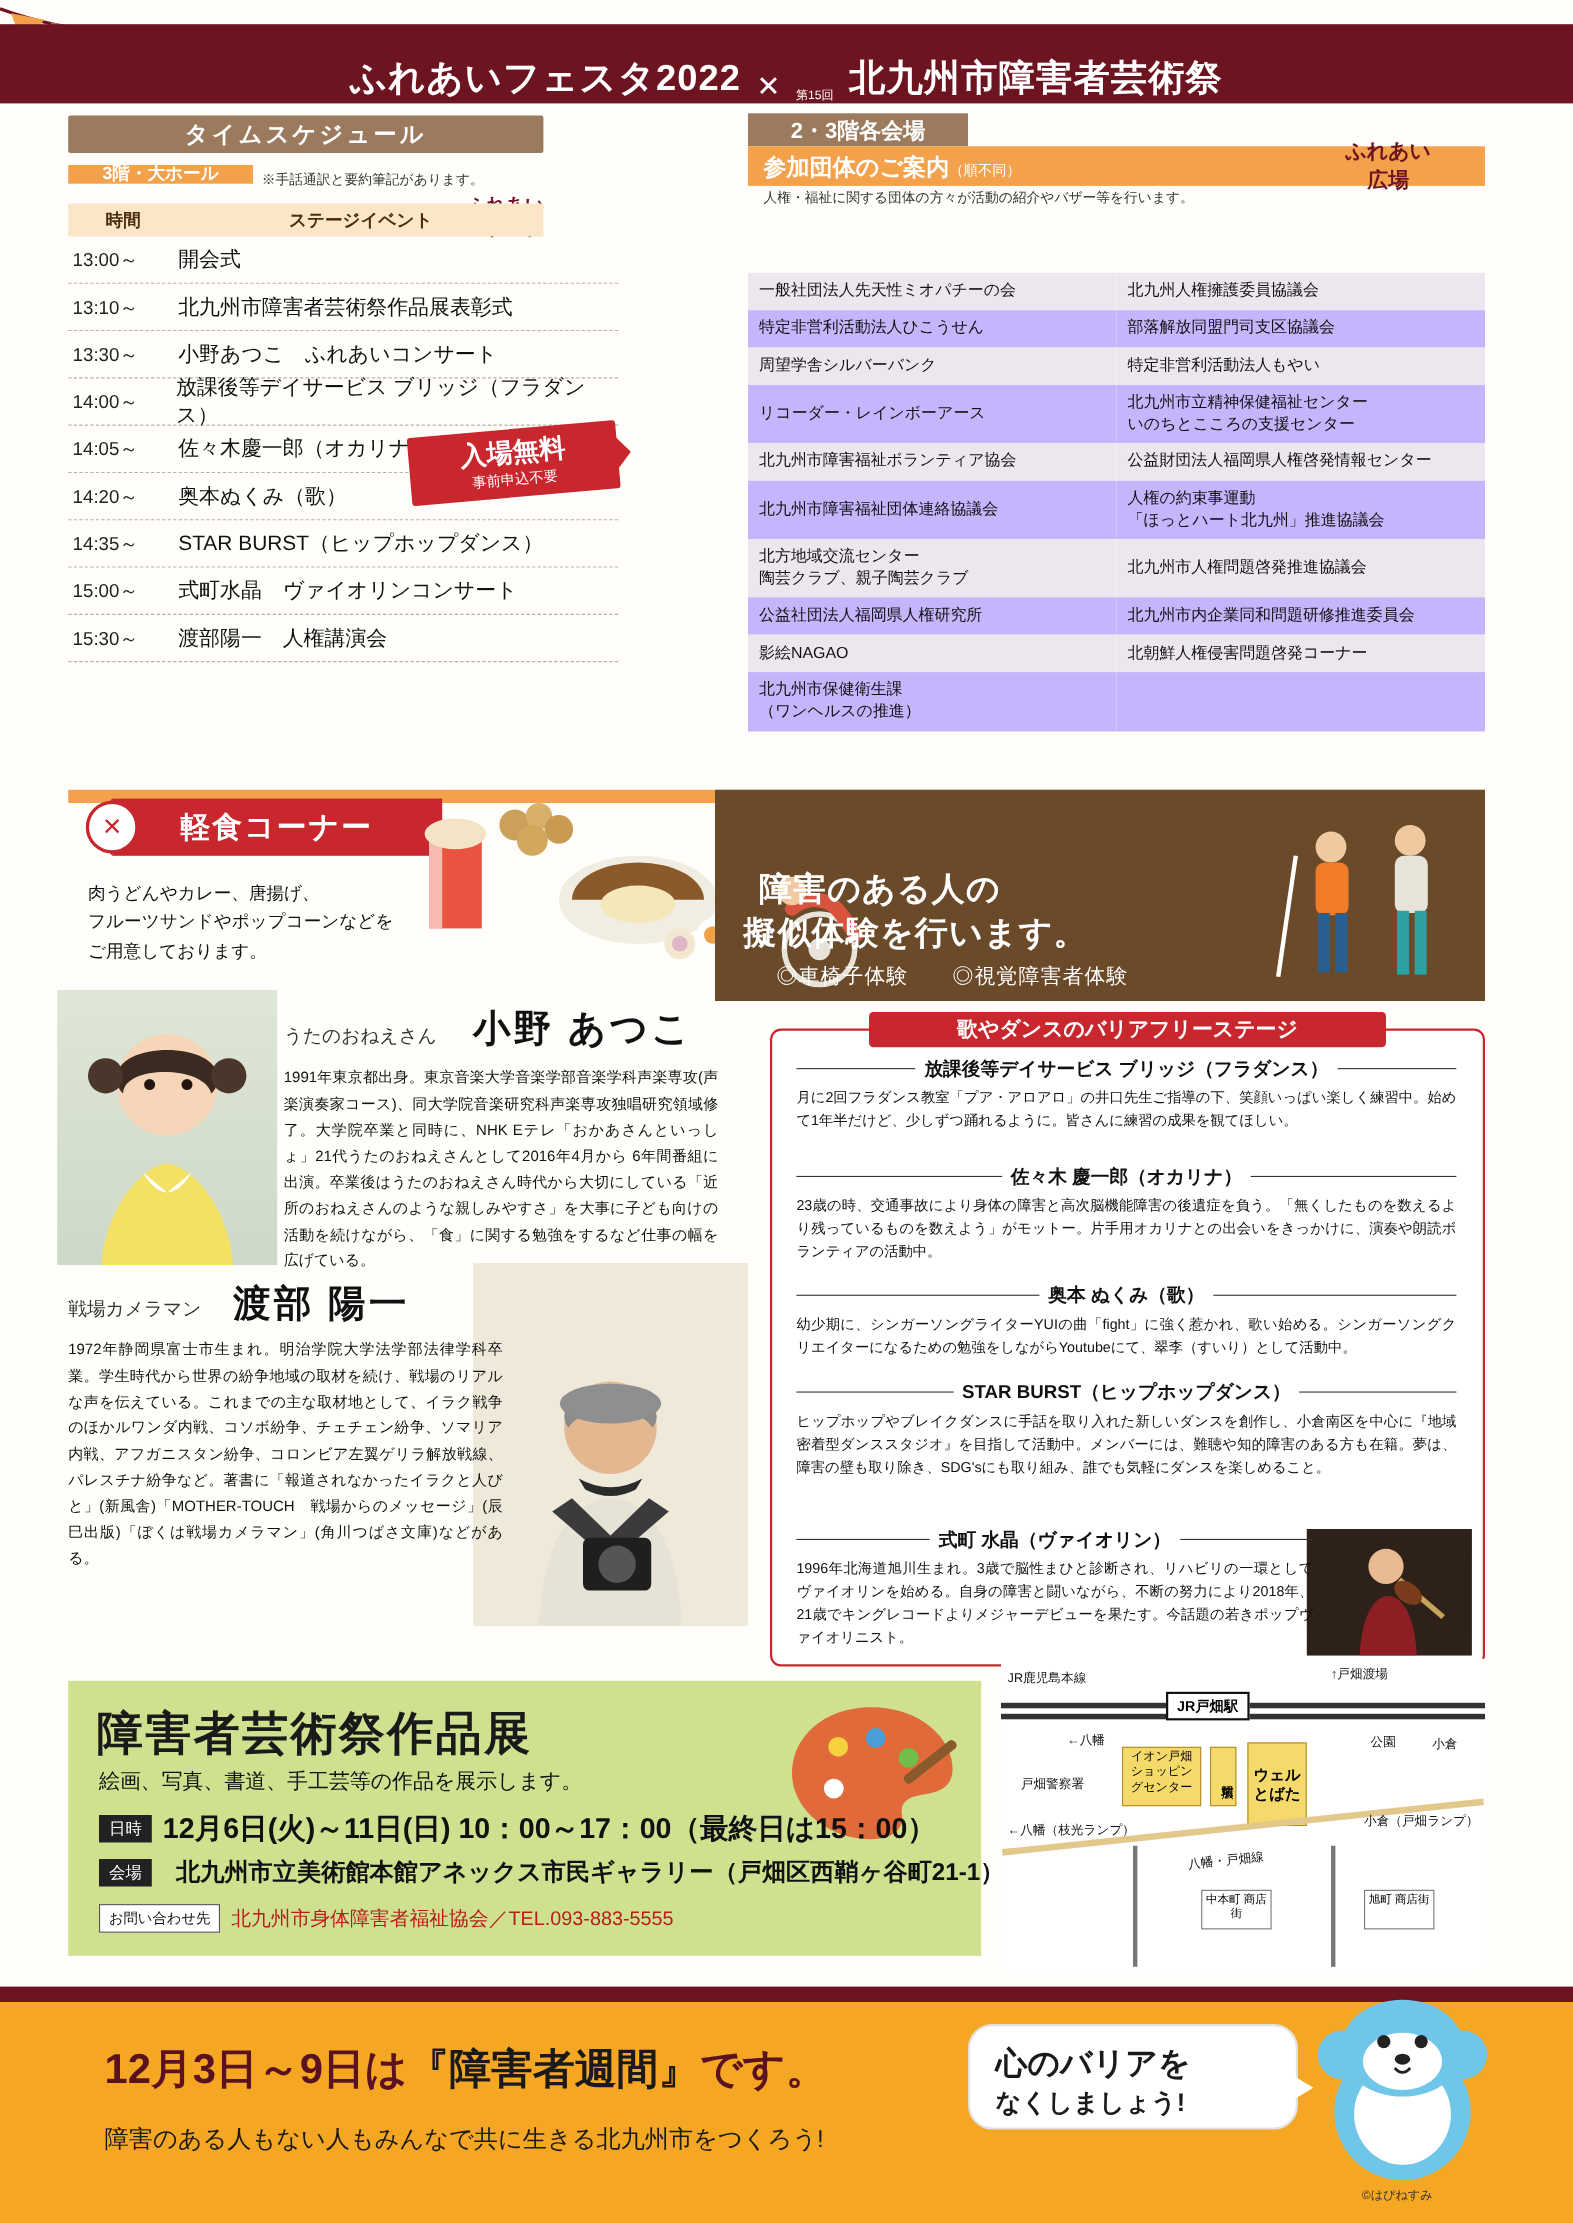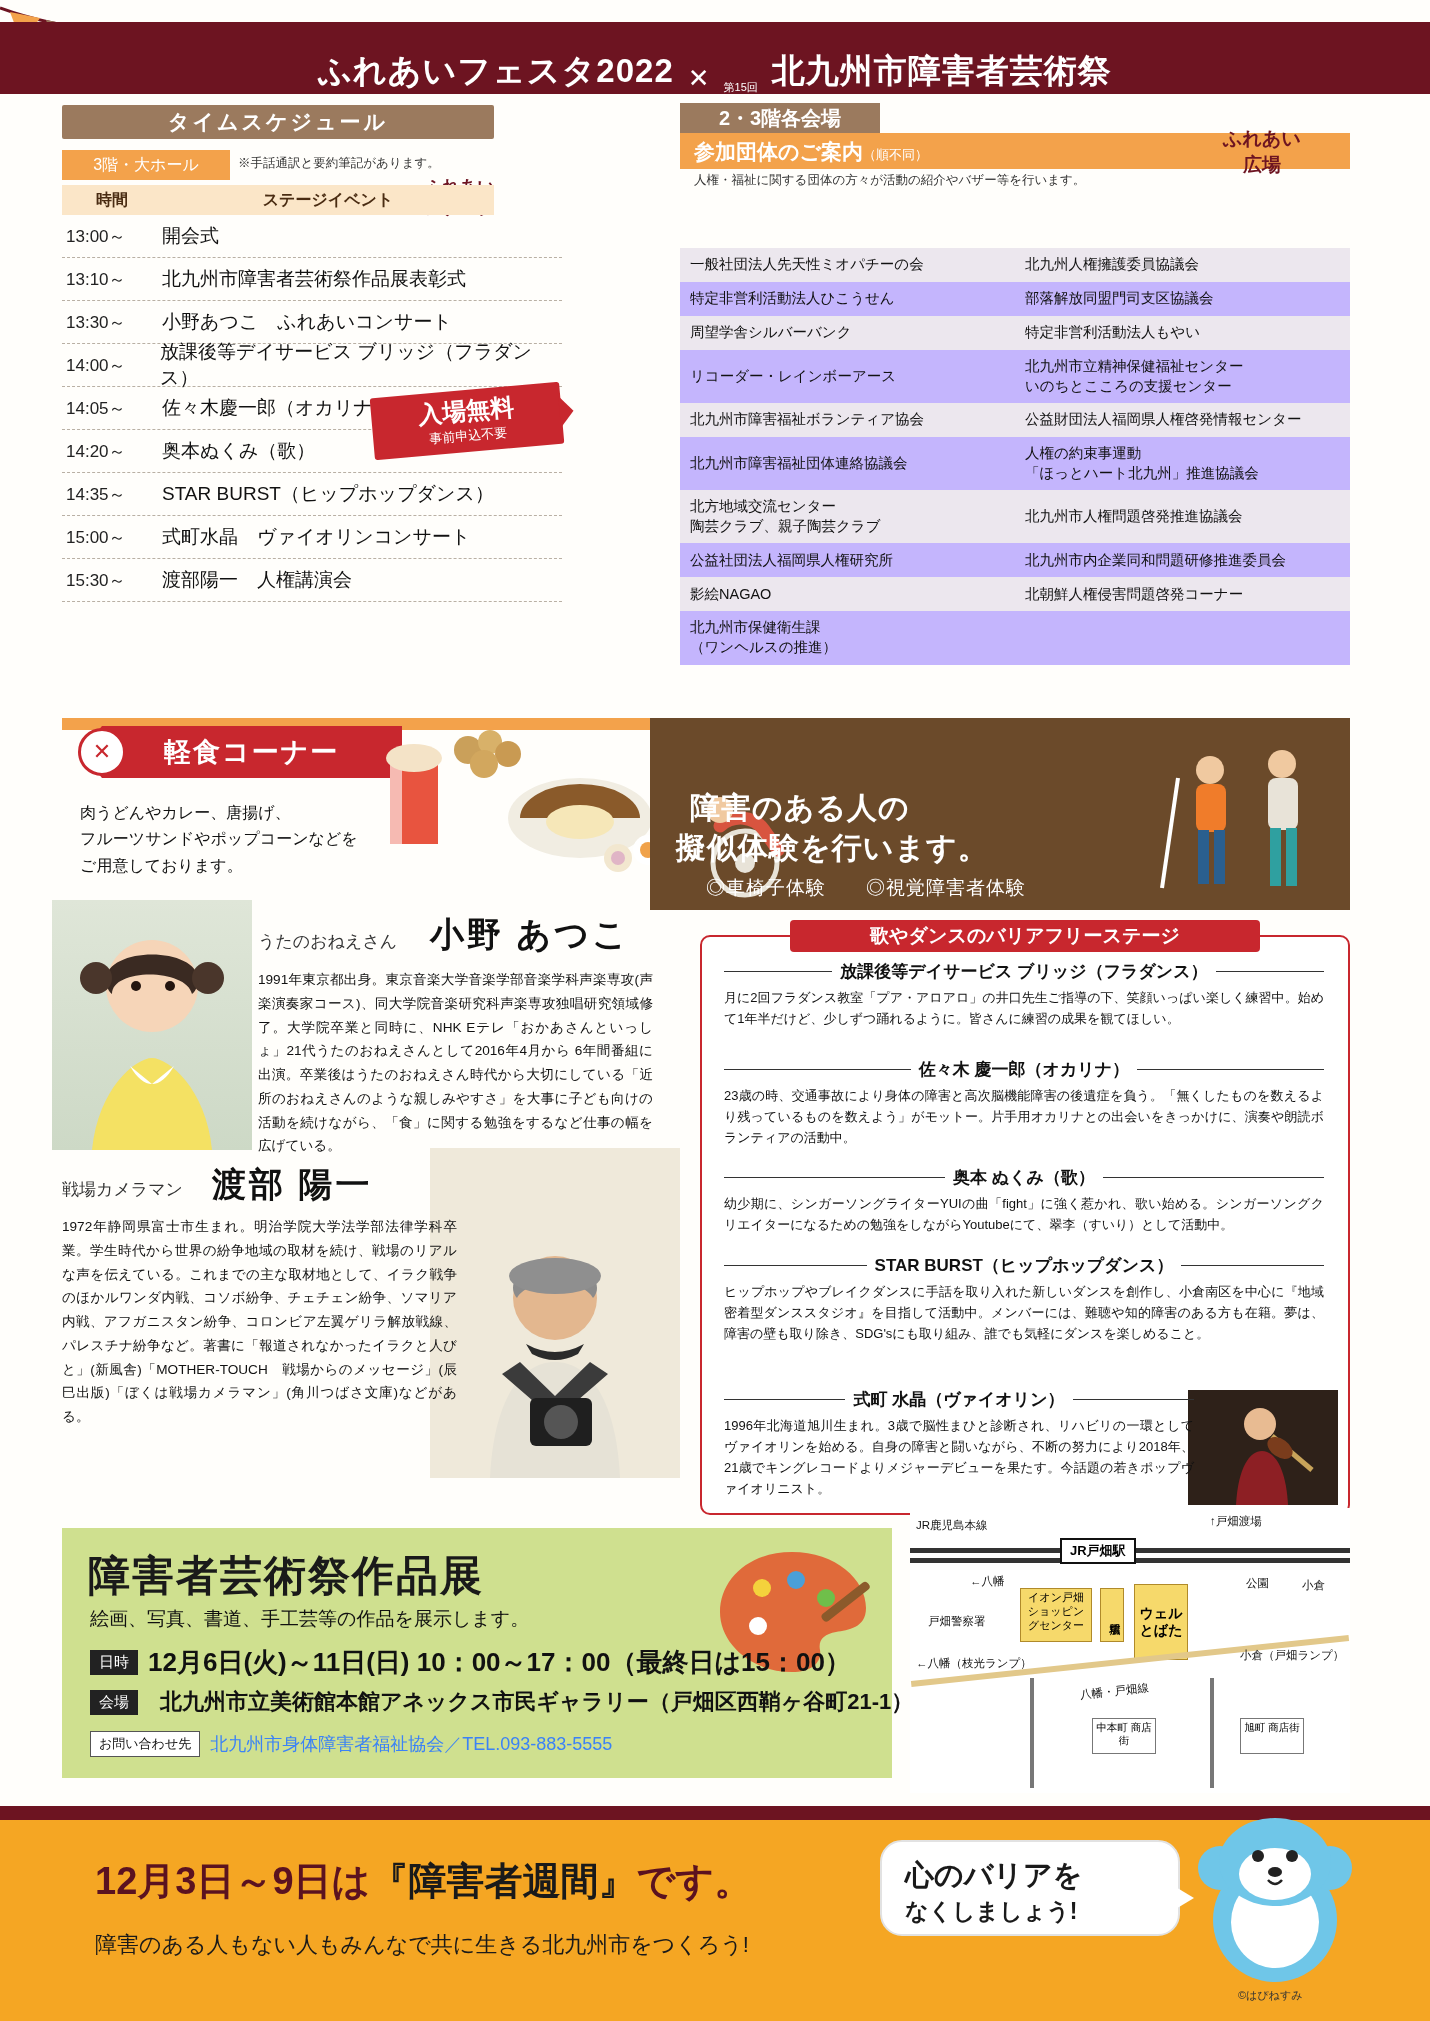--- a/index.html
+++ b/index.html
@@ -27,22 +27,22 @@
   .bunting { position:absolute; left:0; top:0; width:260px; height:90px; }
 
   
   .sched-title {
     position:absolute; left:62px; top:105px; width:432px; height:34px;
     background:#9b7a5e; color:#fff; font-weight:bold; font-size:21px;
     display:flex; align-items:center; justify-content:center; letter-spacing:3px;
     border-radius:2px;
   }
   .hall-tab {
-    position:absolute; left:62px; top:150px; width:168px; height:30px;
-    background:#f3a24b; color:#fff; font-weight:normal; font-size:16px;
+    position:absolute; left:62px; top:150px; width:168px; height:17px;
+    background:#f3a24b; color:#fff; font-weight:bold; font-size:16px;
     display:flex; align-items:center; justify-content:center;
   }
   .hall-note { position:absolute; left:238px; top:155px; font-size:12.5px; color:#333; }
   .fureai-stage {
     position:absolute; left:400px; top:168px; width:120px; height:66px;
     color:#6d1421; font-weight:bold; font-size:17px; text-align:center;
     line-height:1.3; padding-top:8px;
   }
   .fureai-stage:before{
     content:""; position:absolute; left:-8px; top:-6px; width:134px; height:78px;
@@ -200,21 +200,21 @@
   }
   .art-title { position:absolute; left:88px; top:1548px; font-size:42px; font-weight:bold; color:#1a1a1a; letter-spacing:2px;}
   .art-sub { position:absolute; left:90px; top:1606px; font-size:19px; color:#111; }
   .art-r1 { position:absolute; left:90px; top:1645px; display:flex; align-items:center; gap:10px;}
   .art-r2 { position:absolute; left:90px; top:1687px; display:flex; align-items:center; gap:22px;}
   .art-r3 { position:absolute; left:90px; top:1731px; display:flex; align-items:center; gap:10px;}
   .tagk { background:#222; color:#fff; font-size:15px; padding:3px 9px; }
   .tagw { background:#fff; color:#111; font-size:13px; padding:3px 8px; border:1px solid #555;}
   .art-v1 { font-size:26px; font-weight:bold; color:#111; }
   .art-v2 { font-size:22px; font-weight:bold; color:#111; }
-  .art-v3 { font-size:18px; color:#3b82f6; }
+  .art-v3 { font-size:18px; color:#b91c1c; }
   .palette { position:absolute; left:700px; top:1540px; width:180px; height:150px;}
 
   
   .map-box { position:absolute; left:910px; top:1508px; width:440px; height:285px; background:#fff; }
   .map-line { position:absolute; background:#333; }
   .map-lbl { position:absolute; font-size:11.5px; color:#111; white-space:nowrap; }
   .map-stn {
     position:absolute; background:#fff; border:2px solid #111; font-size:13px;
     font-weight:bold; padding:2px 8px;
   }

